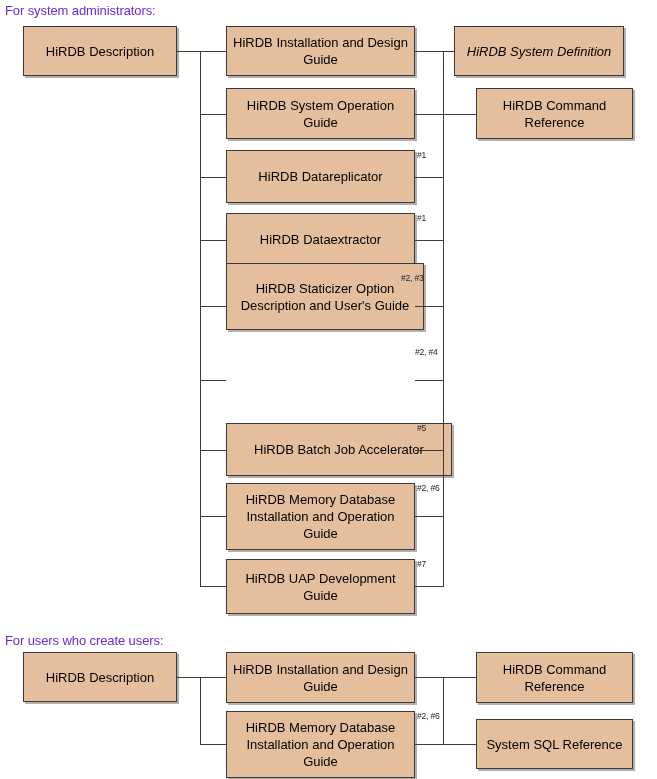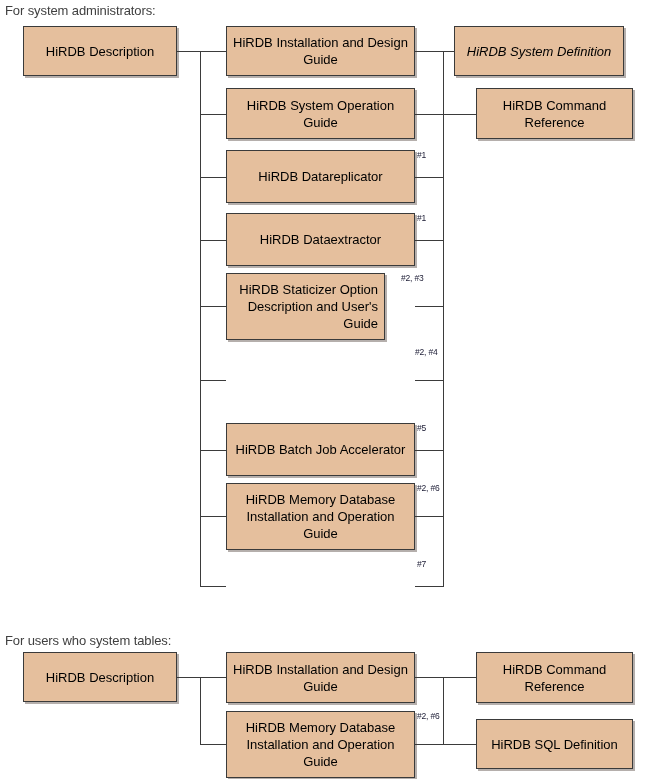--- a/index.html
+++ b/index.html
@@ -18,21 +18,21 @@
   #diagram {
     position: absolute;
     left: 0; top: 0;
     width: 657px;
     height: 779px;
   }
   .section-label {
     position: absolute;
     font-size: 13px;
     line-height: 15px;
-    color: #404040;
+    color: #6d28d9;
     white-space: nowrap;
     letter-spacing: -0.1px;
   }
   .node {
     position: absolute;
     box-sizing: border-box;
     background: #e5bf9d;
     border: 1.6px solid #3a3a3a;
     box-shadow: 2px 2px 0 rgba(120,110,104,0.55);
     display: flex;
@@ -103,37 +103,40 @@
   <div class="node" style="left:226px; top:88px; width:189px; height:51px;">
     <span class="node-text">HiRDB System Operation Guide</span>
   </div>
   <div class="note" style="left:417px; top:151px;">#1</div>
 
   <div class="node" style="left:226px; top:213px; width:189px; height:53px;">
     <span class="node-text">HiRDB Dataextractor</span>
   </div>
   <div class="note" style="left:417px; top:214px;">#1</div>
 
-  <div class="node" style="left:226px; top:273px; width:159px; height:67px;text-align:right;">
+  <div class="node" style="left:226px; top:263px; width:198px; height:67px;">
     <span class="node-text">HiRDB Staticizer Option Description and User's Guide</span>
   </div>
   <div class="note" style="left:401px; top:274px;">#2, #3</div>
 
   <div class="note" style="left:415px; top:348px;">#2, #4</div>
 
-  <div class="node" style="left:226px; top:423px; width:189px; height:53px;">
+  <div class="node" style="left:226px; top:423px; width:226px; height:53px;">
     <span class="node-text">HiRDB Batch Job Accelerator</span>
   </div>
   <div class="note" style="left:417px; top:424px;">#5</div>
 
   <div class="node" style="left:226px; top:483px; width:189px; height:67px;">
     <span class="node-text">HiRDB Memory Database Installation and Operation Guide</span>
   </div>
   <div class="note" style="left:417px; top:484px;">#2, #6</div>
 
+  <div class="node" style="left:226px; top:559px; width:189px; height:55px;">
+    <span class="node-text">HiRDB UAP Development Guide</span>
+  </div>
   <div class="note" style="left:417px; top:560px;">#7</div>
 
   <div class="line-h" style="left:415px; top:51px; width:29px;"></div>
   <div class="line-h" style="left:415px; top:114px; width:29px;"></div>
   <div class="line-h" style="left:415px; top:177px; width:29px;"></div>
   <div class="line-h" style="left:415px; top:240px; width:29px;"></div>
   <div class="line-h" style="left:415px; top:306px; width:29px;"></div>
   <div class="line-h" style="left:415px; top:380px; width:29px;"></div>
   <div class="line-h" style="left:415px; top:450px; width:29px;"></div>
   <div class="line-h" style="left:415px; top:516px; width:29px;"></div>
@@ -145,21 +148,21 @@
   <div class="line-h" style="left:443px; top:114px; width:33px;"></div>
 
   <div class="node" style="left:454px; top:26px; width:170px; height:50px;font-style:italic;">
     <span class="node-text">HiRDB System Definition</span>
   </div>
 
   <div class="node" style="left:476px; top:88px; width:157px; height:51px;">
     <span class="node-text">HiRDB Command Reference</span>
   </div>
 
-  <div class="section-label" style="left:5px; top:633px;">For users who system tables:</div>
+  <div class="section-label" style="left:5px; top:633px;">For users who create users:</div>
 
   <div class="node" style="left:23px; top:652px; width:154px; height:50px;">
     <span class="node-text">HiRDB Description</span>
   </div>
 
   <div class="line-h" style="left:177px; top:677px; width:24px;"></div>
   <div class="line-v" style="left:200px; top:677px; height:67px;"></div>
   <div class="line-h" style="left:200px; top:677px; width:26px;"></div>
   <div class="line-h" style="left:200px; top:744px; width:26px;"></div>
 
@@ -176,16 +179,16 @@
   <div class="line-h" style="left:415px; top:744px; width:29px;"></div>
   <div class="line-v" style="left:443px; top:677px; height:67px;"></div>
   <div class="line-h" style="left:443px; top:677px; width:33px;"></div>
   <div class="line-h" style="left:443px; top:744px; width:33px;"></div>
 
   <div class="node" style="left:476px; top:652px; width:157px; height:51px;">
     <span class="node-text">HiRDB Command Reference</span>
   </div>
 
   <div class="node" style="left:476px; top:719px; width:157px; height:50px;">
-    <span class="node-text">HiRDB SQL Definition</span>
+    <span class="node-text">System SQL Reference</span>
   </div>
 
 </div>
 
 </body></html>

